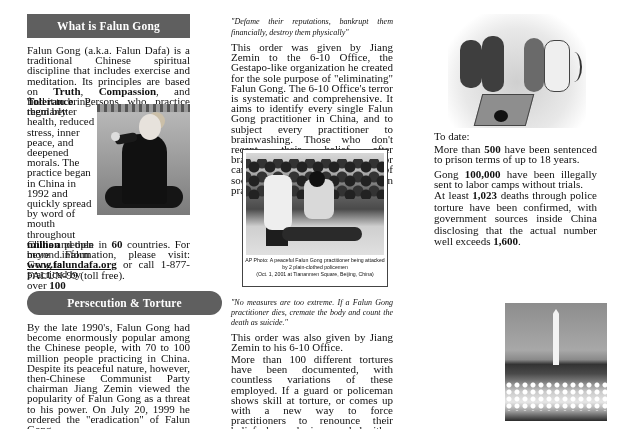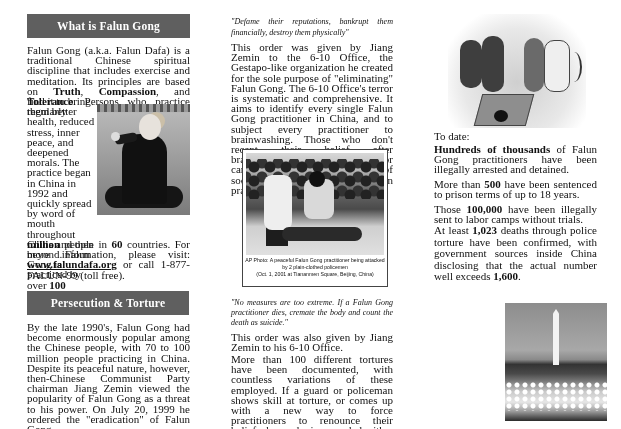--- a/index.html
+++ b/index.html
@@ -24,21 +24,21 @@
   #photo-woman .fig-head { position:absolute; left:42px; top:10px; width:22px; height:26px; background:#e7e2dc; border-radius:50%; }
   #photo-woman .fig-hair { position:absolute; left:50px; top:8px; width:18px; height:18px; background:#cbbfa8; border-radius:50%; }
   #photo-woman .fig-arm { position:absolute; left:18px; top:30px; width:22px; height:9px; background:#1a1a1a; border-radius:4px; transform:rotate(-10deg); }
   #photo-woman .fig-hand { position:absolute; left:14px; top:28px; width:9px; height:9px; background:#ddd; border-radius:50%; }
   #photo-woman .trees { position:absolute; left:0; top:0; width:93px; height:8px;
      background: repeating-linear-gradient(90deg,#555 0 3px,#9a9a9a 3px 7px); }
   #intro-side { position:absolute; left:0; top:96px; width:68px; }
   #intro-side .p { text-align:left; }
   #intro-bottom { position:absolute; left:0; top:239px; width:163px; }
 
-  #h2 { position:absolute; left:0; top:291px; width:162px; }
+  #h2 { position:absolute; left:0; top:291px; width:195px;border-radius:12px; }
   #persec { position:absolute; left:0; top:322px; width:163px; }
 
   
   #c2 { left:231px; width:162px; }
   #q1 { position:absolute; left:0; top:16px; width:162px; font-size:8.1px; line-height:11px; }
   #order1 { position:absolute; left:0; top:42px; width:162px; }
   #photo-ap { position:absolute; left:11px; top:149px; width:144px; height:136px; border:1px solid #444; background:#fff; }
   #photo-ap .scene { position:absolute; left:3px; top:3px; width:138px; height:102px;
      background: linear-gradient(180deg,#d8d8d8 0%,#bdbdbd 15%,#6c6c6c 35%,#4a4a4a 55%,#cfcfcf 72%,#e0e0e0 100%); overflow:hidden; }
   #photo-ap .crowd { position:absolute; left:0; top:6px; width:138px; height:40px;
@@ -133,23 +133,22 @@
     <div class="g" style="left:76px;top:24px;width:20px;height:54px;background:#6a6a6a;"></div>
     <div class="g" style="left:96px;top:26px;width:24px;height:50px;background:#efefef;border:1px solid #444;"></div>
     <div class="mat"></div>
     <div class="vic"></div>
     <div class="whip"></div>
   </div>
 
   <p id="todate" class="p">To date:</p>
 
   <div id="stats">
-    <p class="p"><b>Hundreds of thousands</b><span> of Falun Gong practitioners have been illegally arrested and detained.</span></p>
     <p class="p"><span>More than </span><b>500</b><span> have been sentenced to prison terms of up to 18 years.</span></p>
-    <p class="p" style="margin-bottom:1px;"><span>Those </span><b>100,000</b><span> have been illegally sent to labor camps without trials.</span></p>
+    <p class="p" style="margin-bottom:1px;"><span>Gong </span><b>100,000</b><span> have been illegally sent to labor camps without trials.</span></p>
     <p class="p" style="line-height:11.6px;"><span>At least </span><b>1,023</b><span> deaths through police torture have been confirmed, with government sources inside China disclosing that the actual number well exceeds </span><b>1,600</b><span>.</span></p>
   </div>
 </div>
 
 <div id="photo-mon" style="left:505px;" title="Candlelight vigil at the Washington Monument">
   <div class="obelisk"></div>
   <div class="lights"></div>
 </div>
 
 <style>#photo-mon{position:absolute;top:303px;}</style>

